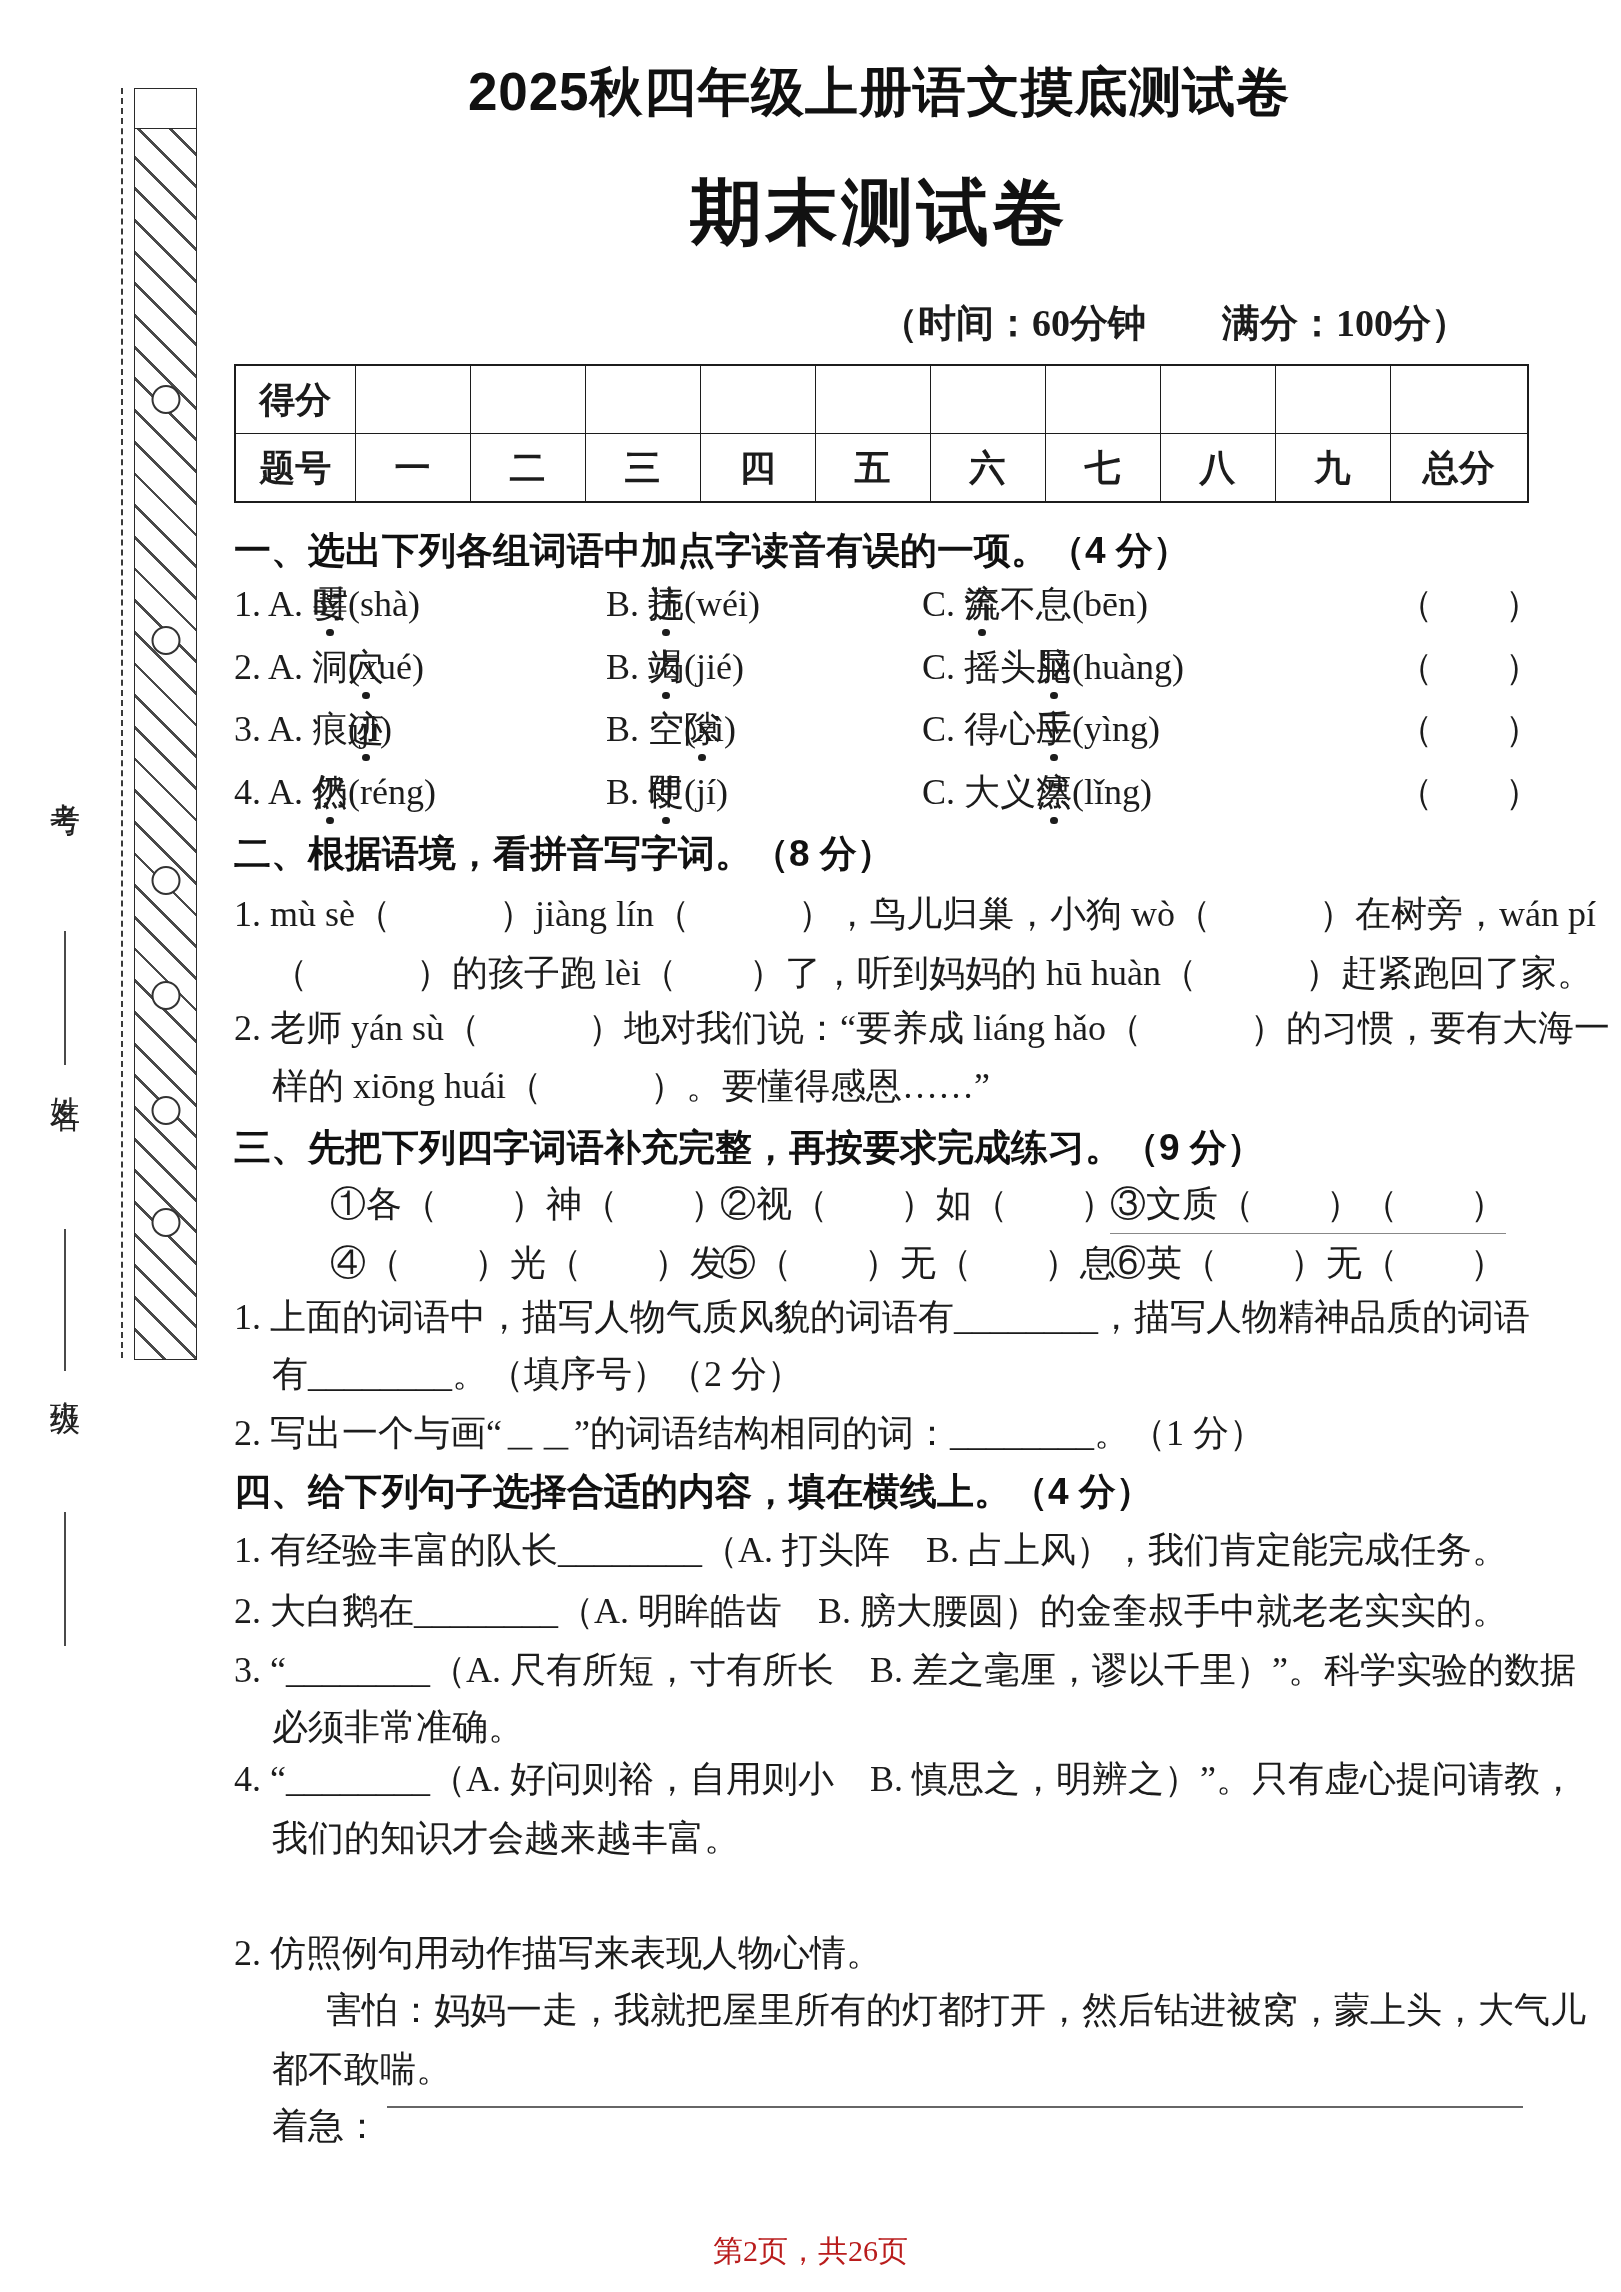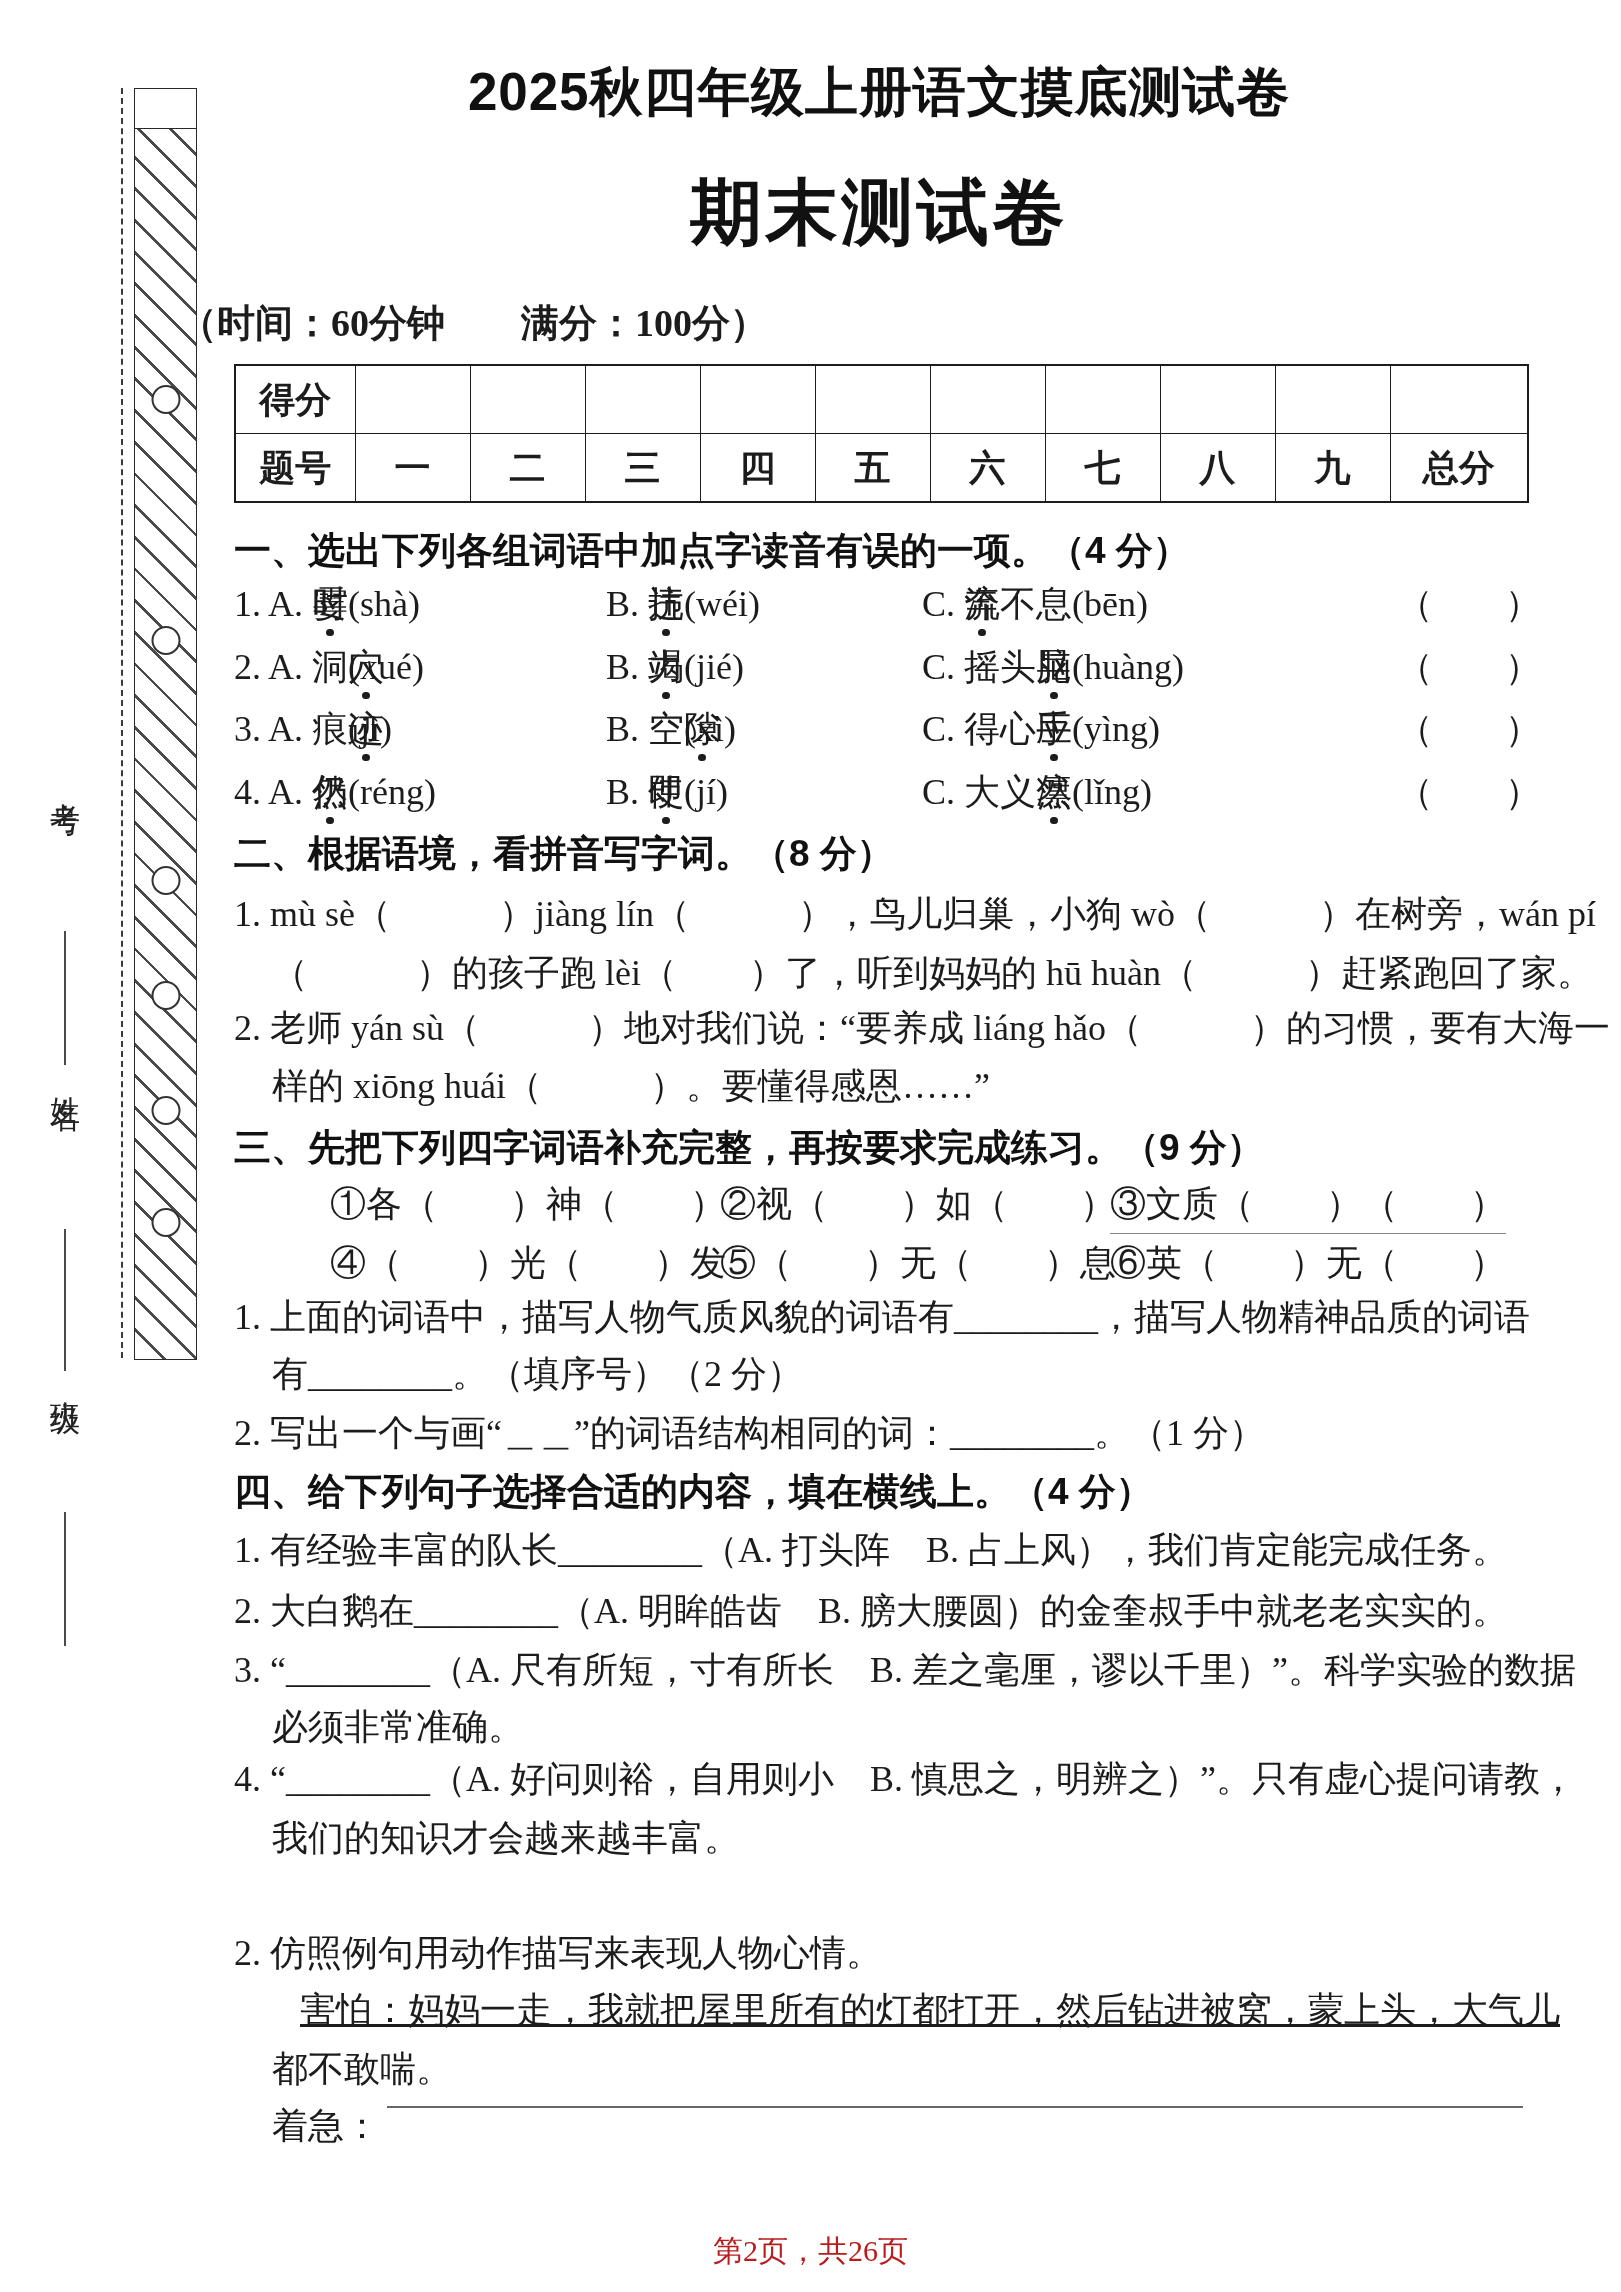--- a/index.html
+++ b/index.html
@@ -16,33 +16,33 @@
          background:repeating-linear-gradient(45deg,transparent 0 19.7px,#4a4a4a 19.7px 22.4px);}
   .topcell{position:absolute;top:0;left:0;right:0;height:39px;background:#fff;border-bottom:1.8px solid #2a2a2a;}
   .circ{position:absolute;left:50%;transform:translateX(-50%);width:25px;height:25px;background:#fff;
         border:2.7px solid #333;border-radius:50%;}
 
   
   .title{position:absolute;left:234px;width:1290px;text-align:center;white-space:nowrap;
          font-family:"Liberation Sans",sans-serif;font-weight:700;color:#111;}
   .t1{top:57px;font-size:53px;letter-spacing:0.9px;}
   .t2{top:165px;font-size:72px;letter-spacing:3.6px;}
-  .meta{position:absolute;left:179px;top:303px;width:1290px;text-align:left;
+  .meta{position:absolute;left:179px;top:303px;width:1290px;text-align:right;
         font:38px/1.1 "Liberation Serif",serif;font-weight:700;}
 
   
   .scoretbl{position:absolute;left:234px;top:364px;width:1290px;border-collapse:collapse;table-layout:fixed;
             font:700 36px/1.0 "Liberation Serif",serif;color:#1c1c1c;}
   .scoretbl td{border:1.8px solid #1c1c1c;text-align:center;height:67px;padding:0;}
   .scoretbl{border:2.7px solid #1c1c1c;}
 
   
   .bl{position:absolute;left:234px;white-space:nowrap;font:36px/1.15 "Liberation Serif",serif;color:#1c1c1c;}
   .ind{left:272px;}
-  .ind2{left:300px;text-decoration:underline;}
+  .ind2{left:326px;}
   .hd{font-family:"Liberation Sans",sans-serif;font-weight:700;font-size:37px;color:#111;}
   .row{position:absolute;left:0;top:0;width:1621px;height:45px;}
   .row span{position:absolute;top:0;white-space:nowrap;font:36px/1.15 "Liberation Serif",serif;color:#1c1c1c;}
   .cA{left:234px;} .cB{left:598px;margin-left:8px;} .cC{left:922px;} .cBr{left:1397px;}
   .w1{left:330px;} .w2{left:720px;} .w3{left:1110px;}
   .wd-ul{border-bottom:1.8px solid #888;padding-bottom:7.2px;}
 
   
   .dt{position:relative;display:inline-block;}
   .dt::after{content:"";position:absolute;left:50%;margin-left:-3.6px;bottom:-10.7px;width:7.2px;height:7.2px;

